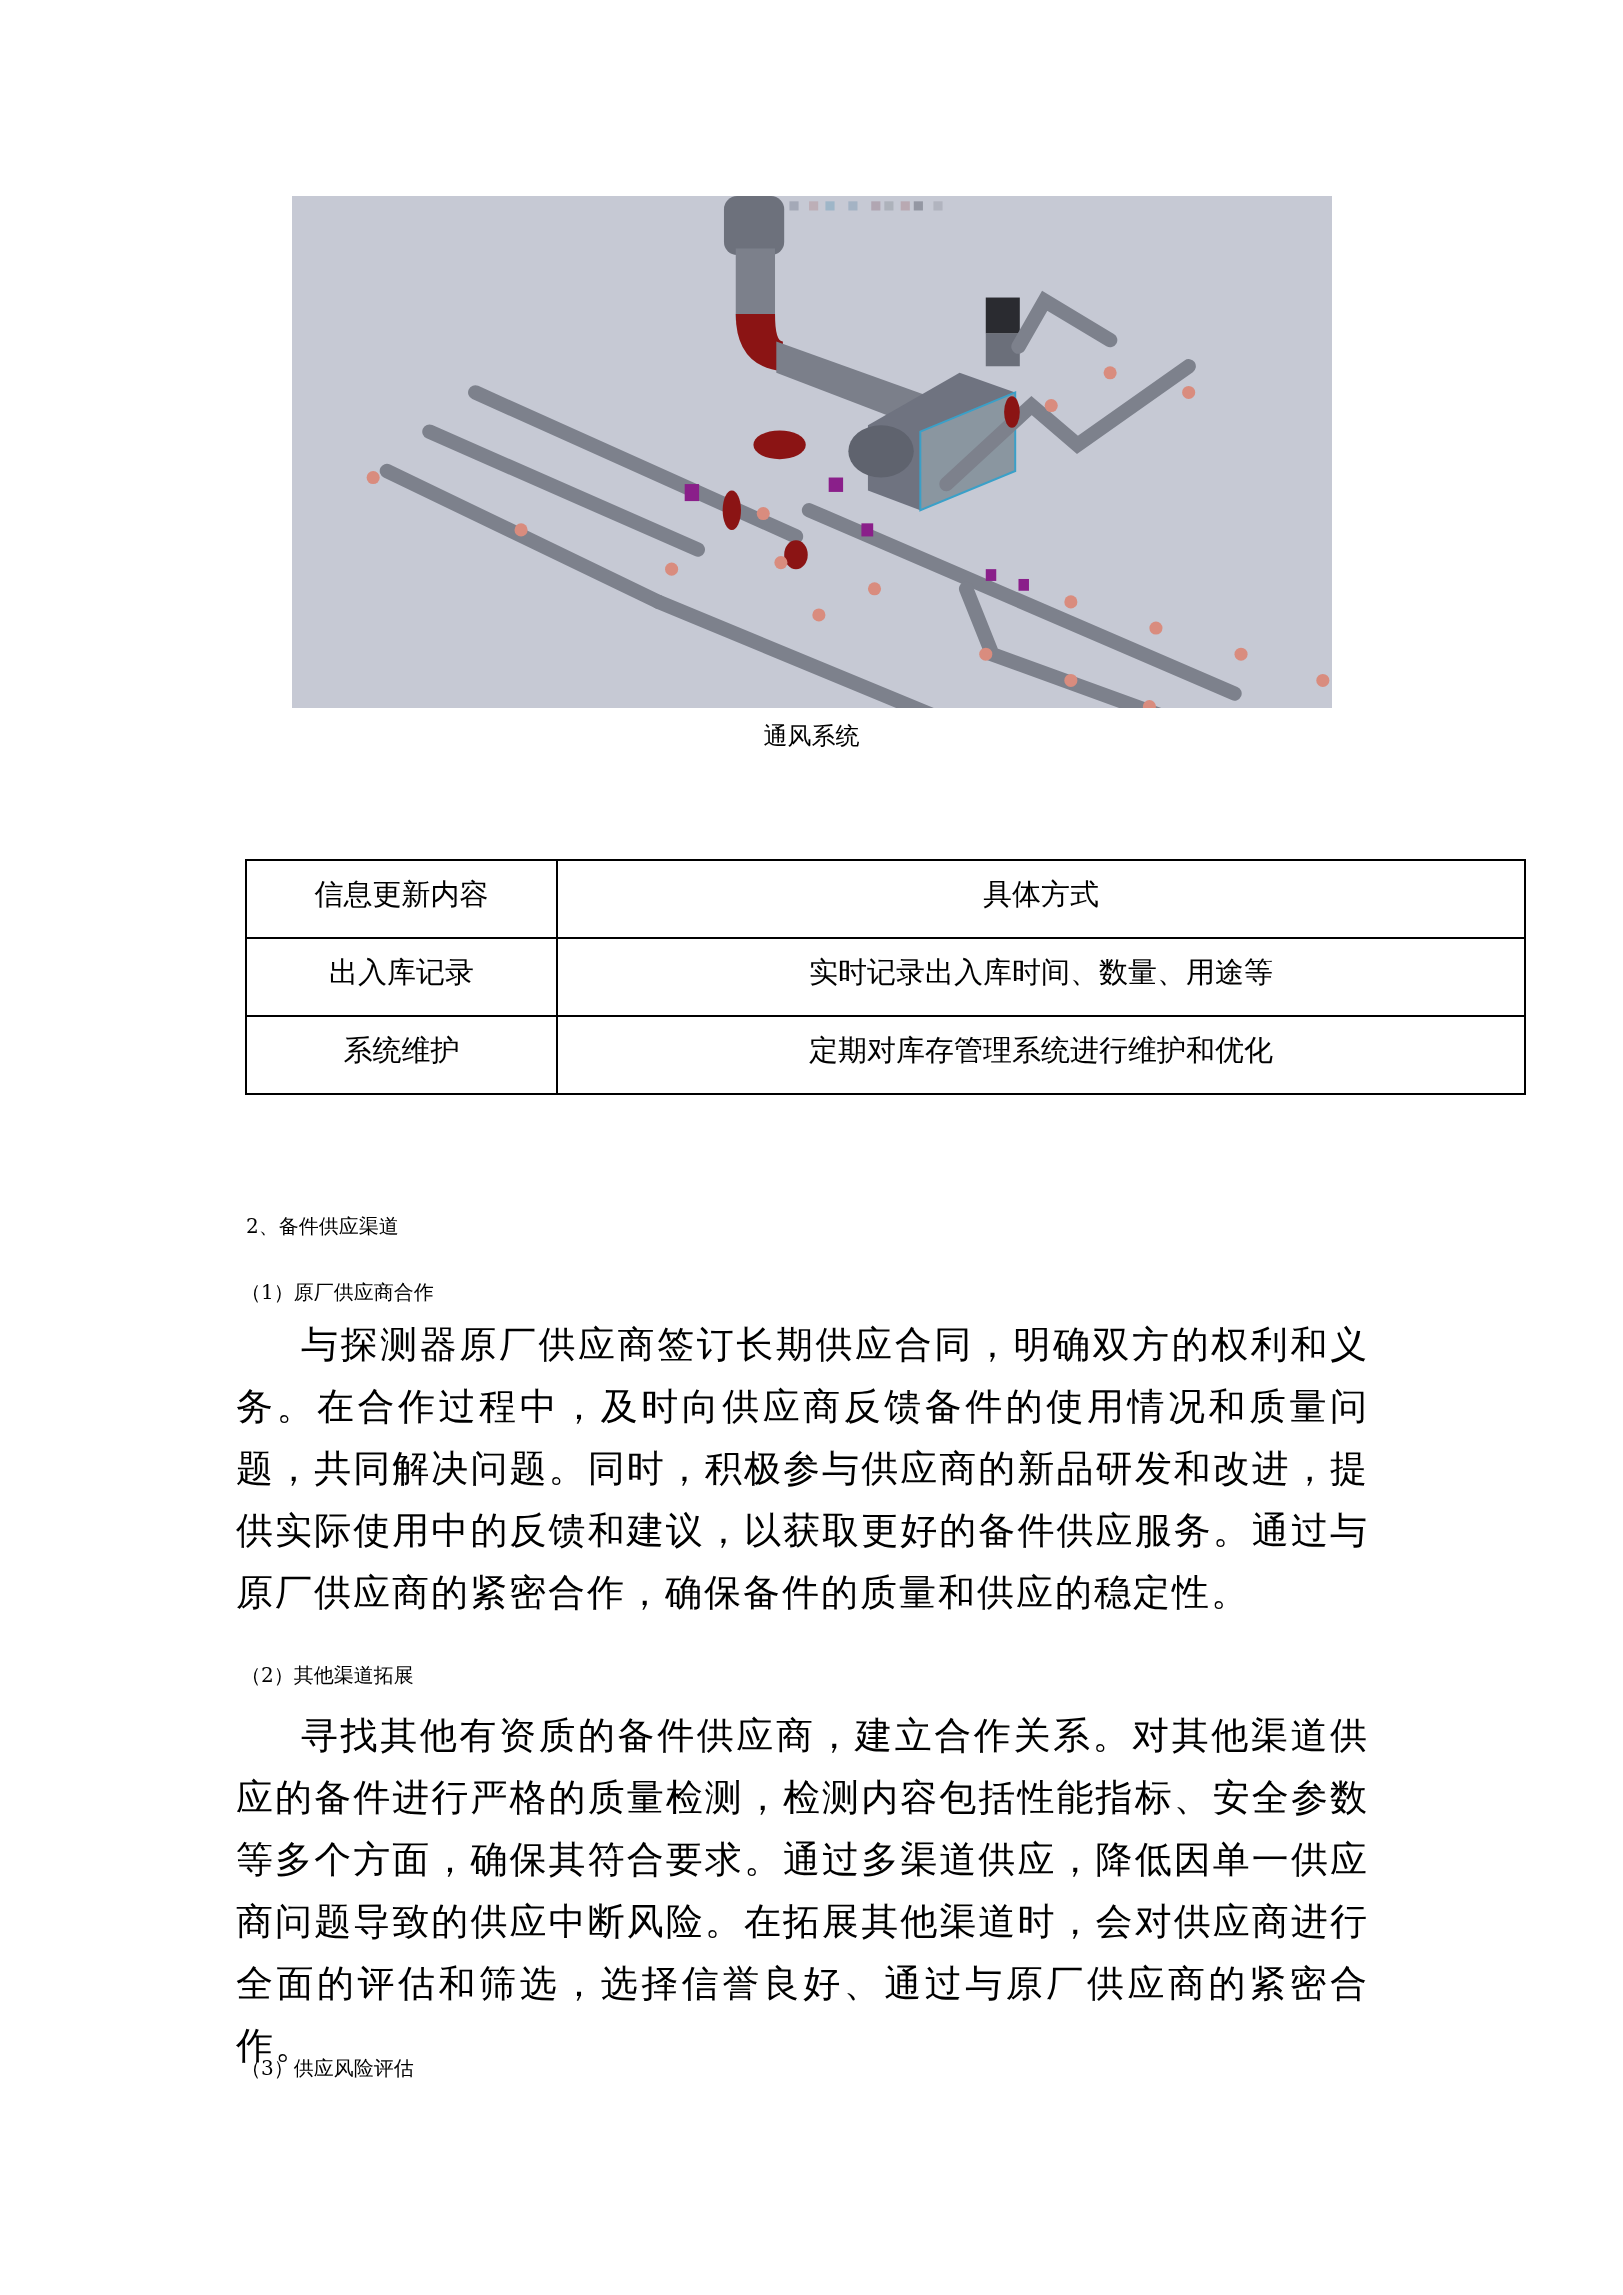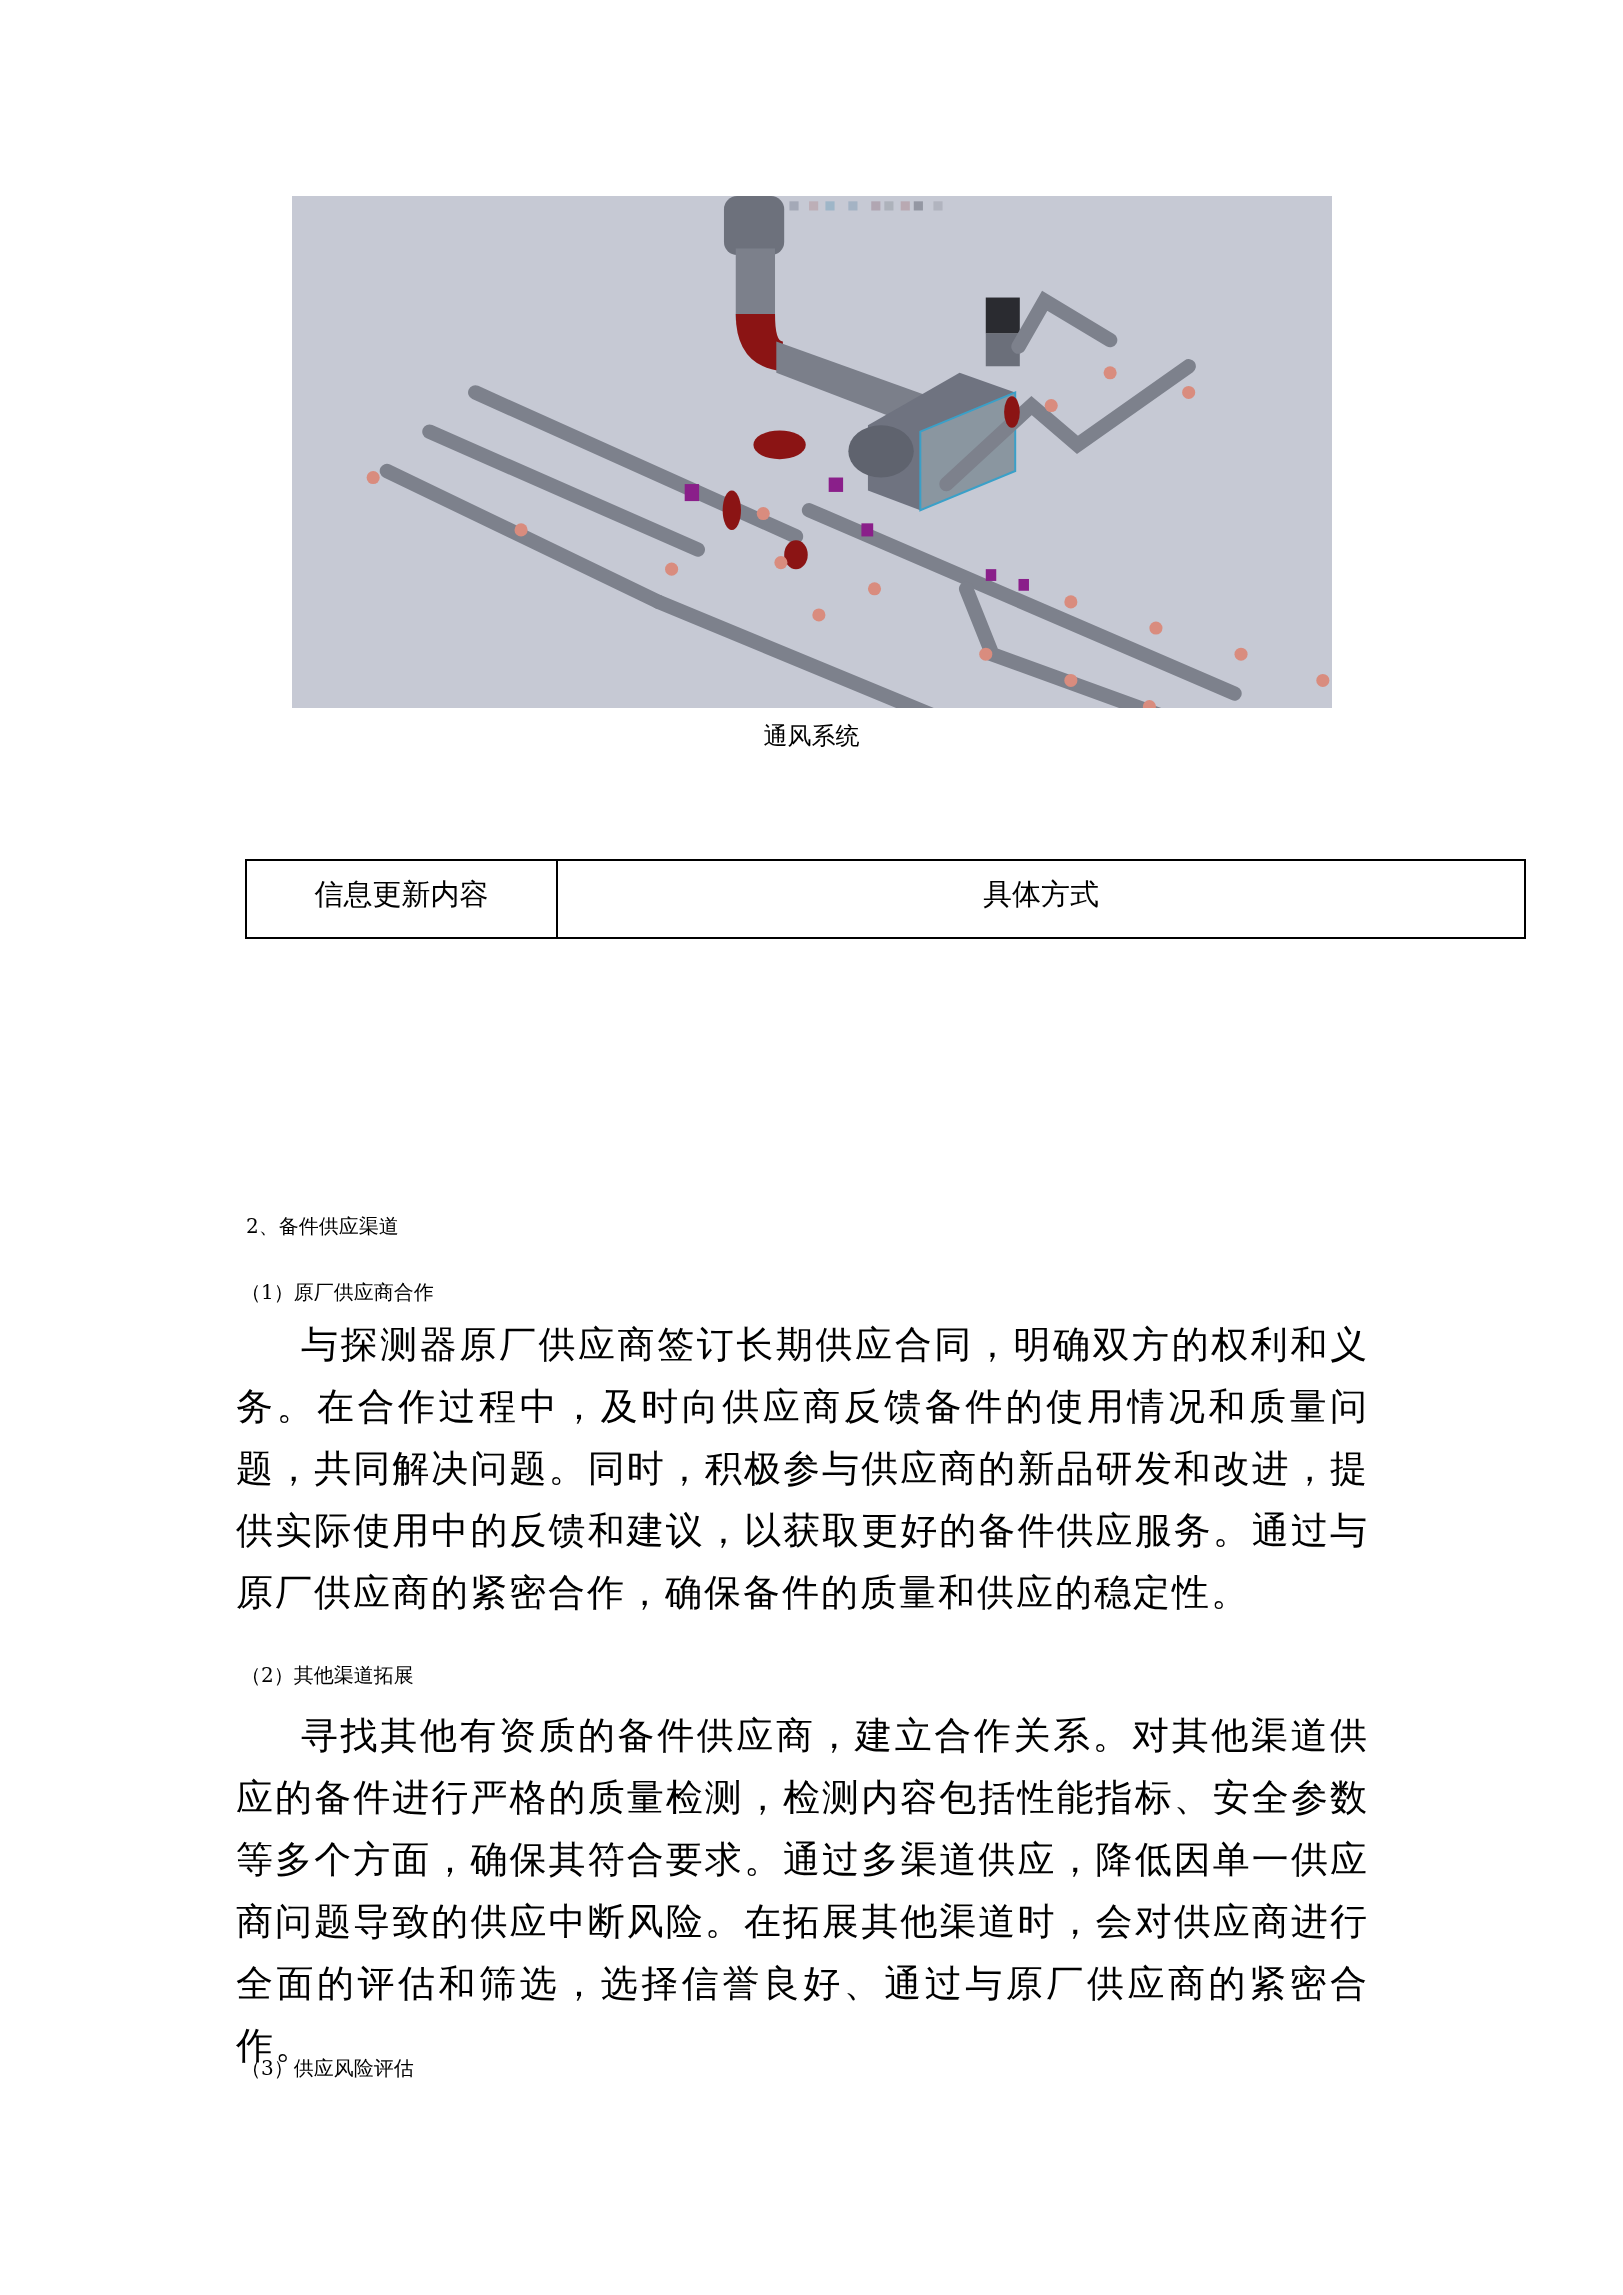--- a/index.html
+++ b/index.html
@@ -116,20 +116,28 @@
   </svg>
 </div>
 <div class="caption">通风系统</div>
 
 <table class="info">
   <tbody>
       <tr>
     <td class="c1">信息更新内容</td>
     <td>具体方式</td>
   </tr>
+  <tr>
+    <td class="c1">出入库记录</td>
+    <td>实时记录出入库时间、数量、用途等</td>
+  </tr>
+  <tr>
+    <td class="c1">系统维护</td>
+    <td>定期对库存管理系统进行维护和优化</td>
+  </tr>
 </tbody>
   </table>
 
 <div class="line" style="top:1207px;">2、备件供应渠道</div>
 <div class="line" style="top:1273px; left:241px;">（1）原厂供应商合作</div>
 <div class="para" style="top:1314px;">与探测器原厂供应商签订长期供应合同，明确双方的权利和义务。在合作过程中，及时向供应商反馈备件的使用情况和质量问题，共同解决问题。同时，积极参与供应商的新品研发和改进，提供实际使用中的反馈和建议，以获取更好的备件供应服务。通过与原厂供应商的紧密合作，确保备件的质量和供应的稳定性。</div>
 
 <div class="line" style="top:1656px; left:241px;">（2）其他渠道拓展</div>
 <div class="para" style="top:1705px;">寻找其他有资质的备件供应商，建立合作关系。对其他渠道供应的备件进行严格的质量检测，检测内容包括性能指标、安全参数等多个方面，确保其符合要求。通过多渠道供应，降低因单一供应商问题导致的供应中断风险。在拓展其他渠道时，会对供应商进行全面的评估和筛选，选择信誉良好、通过与原厂供应商的紧密合作。</div>
 

